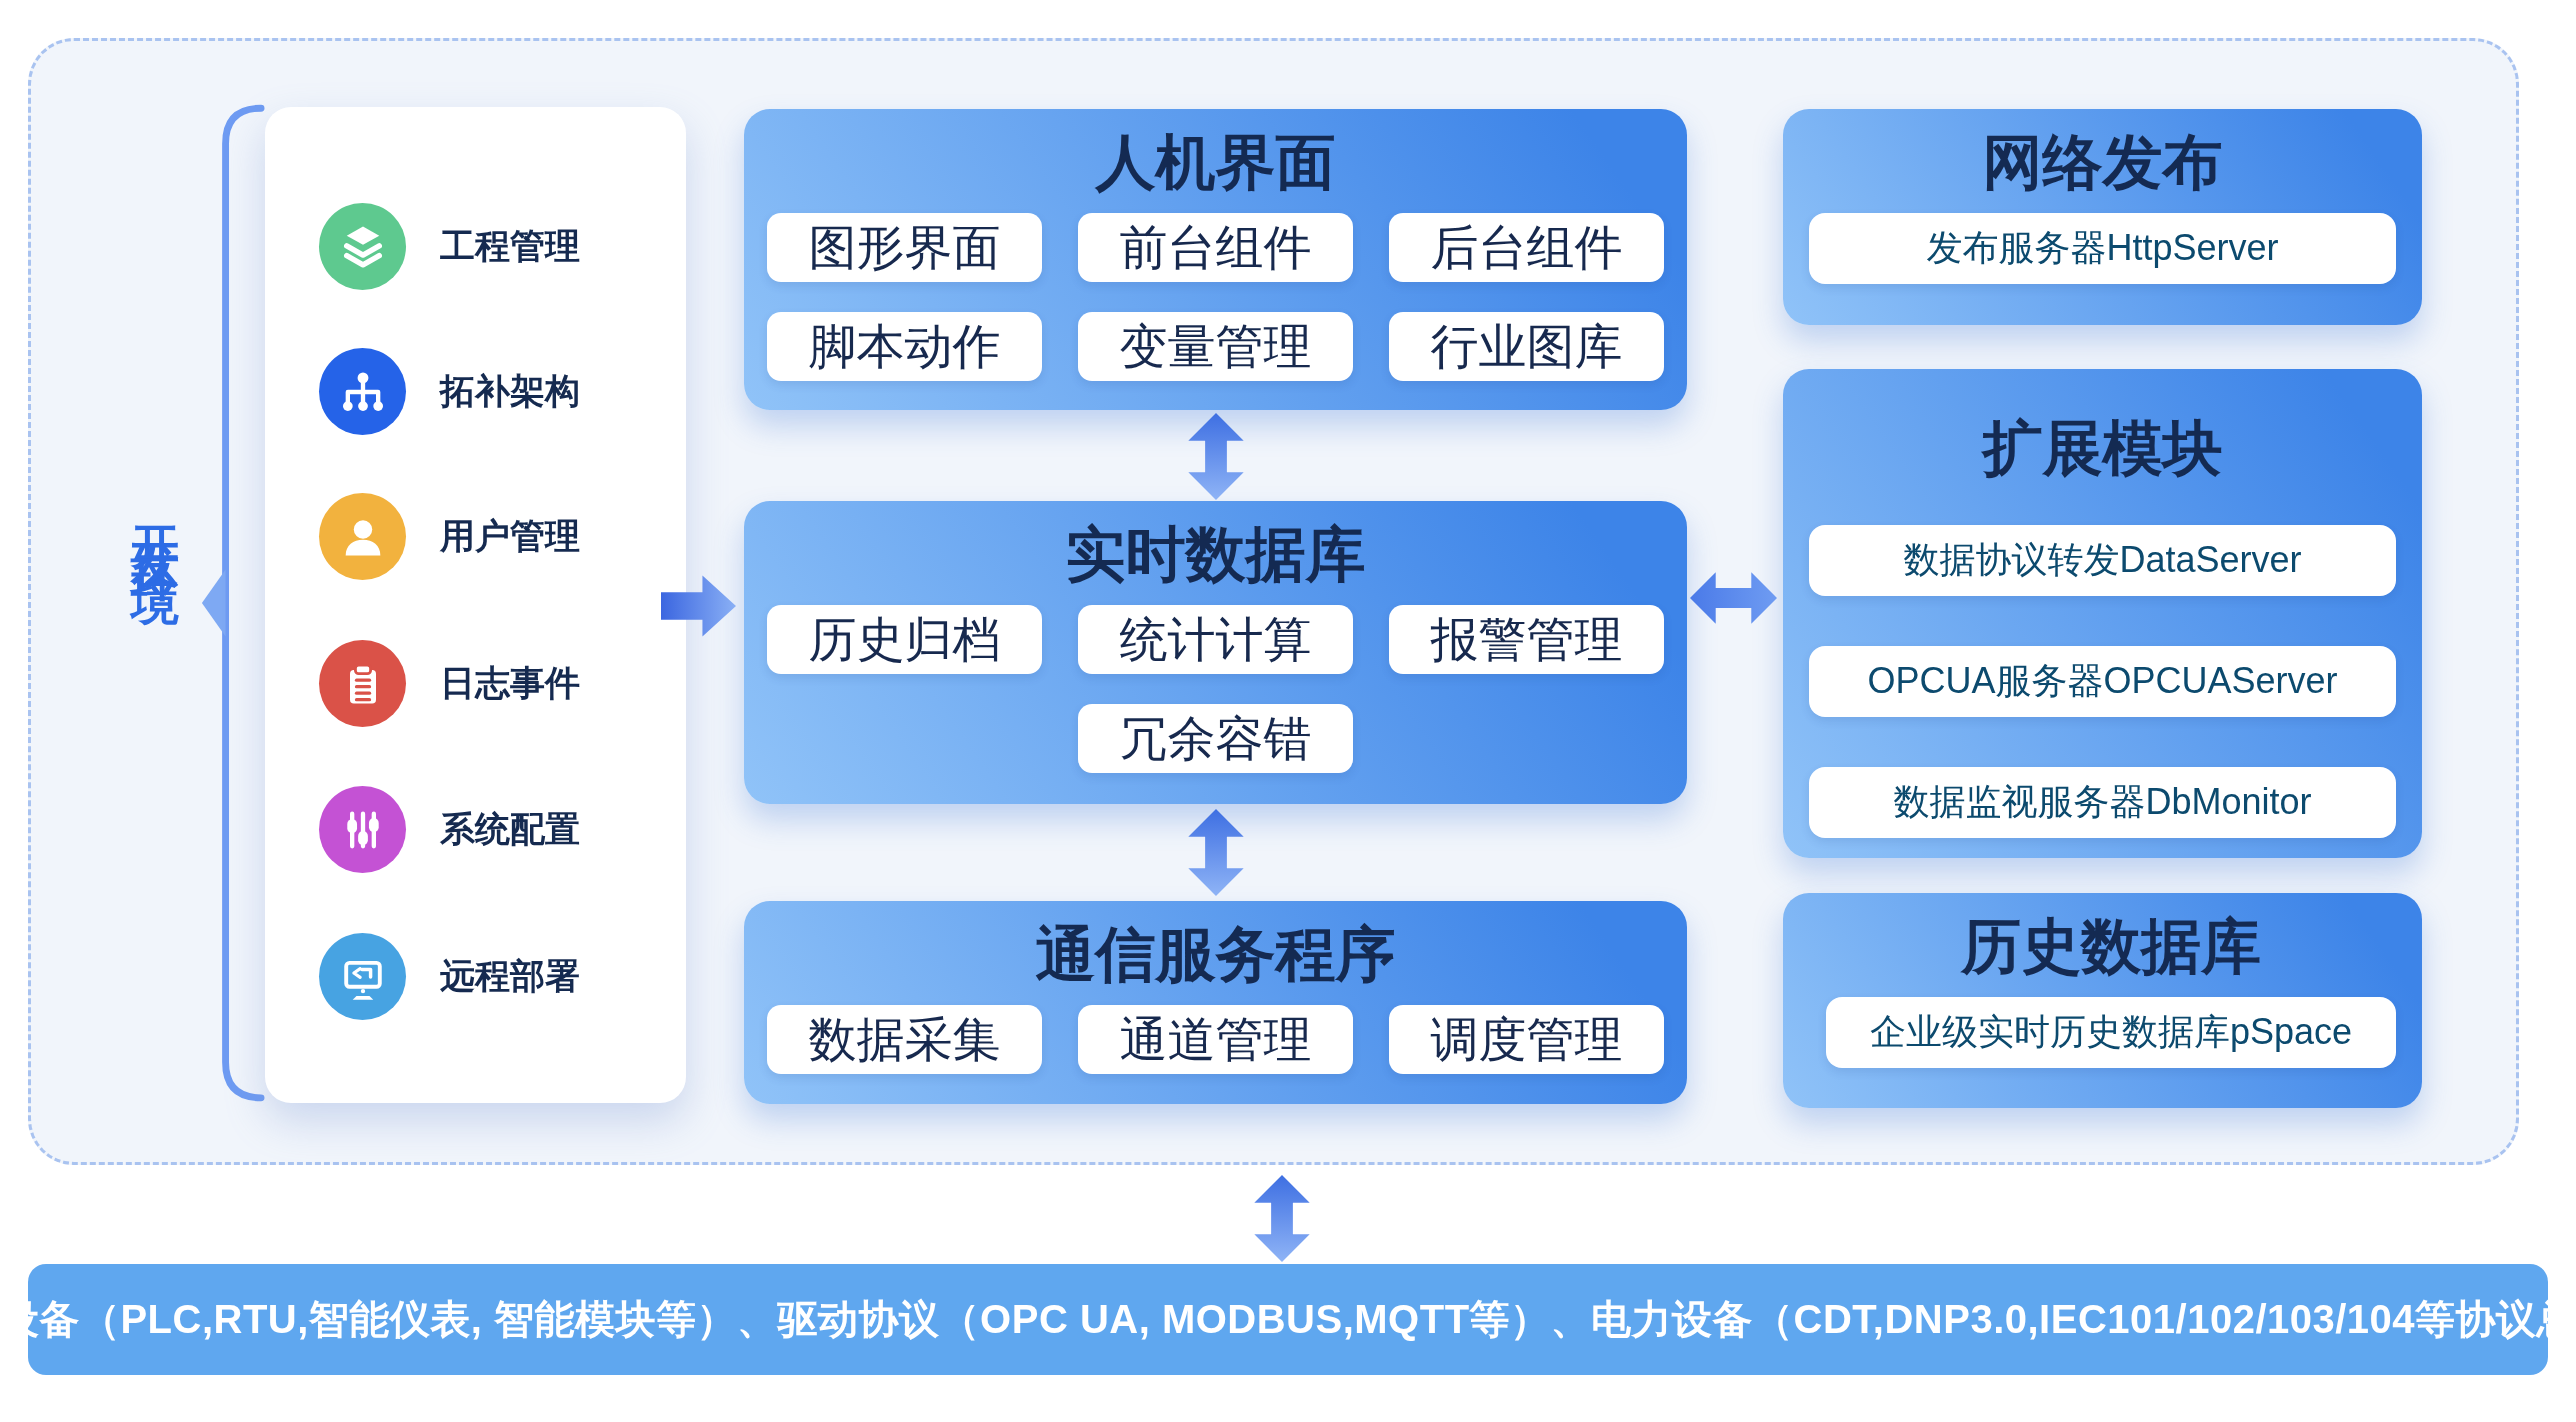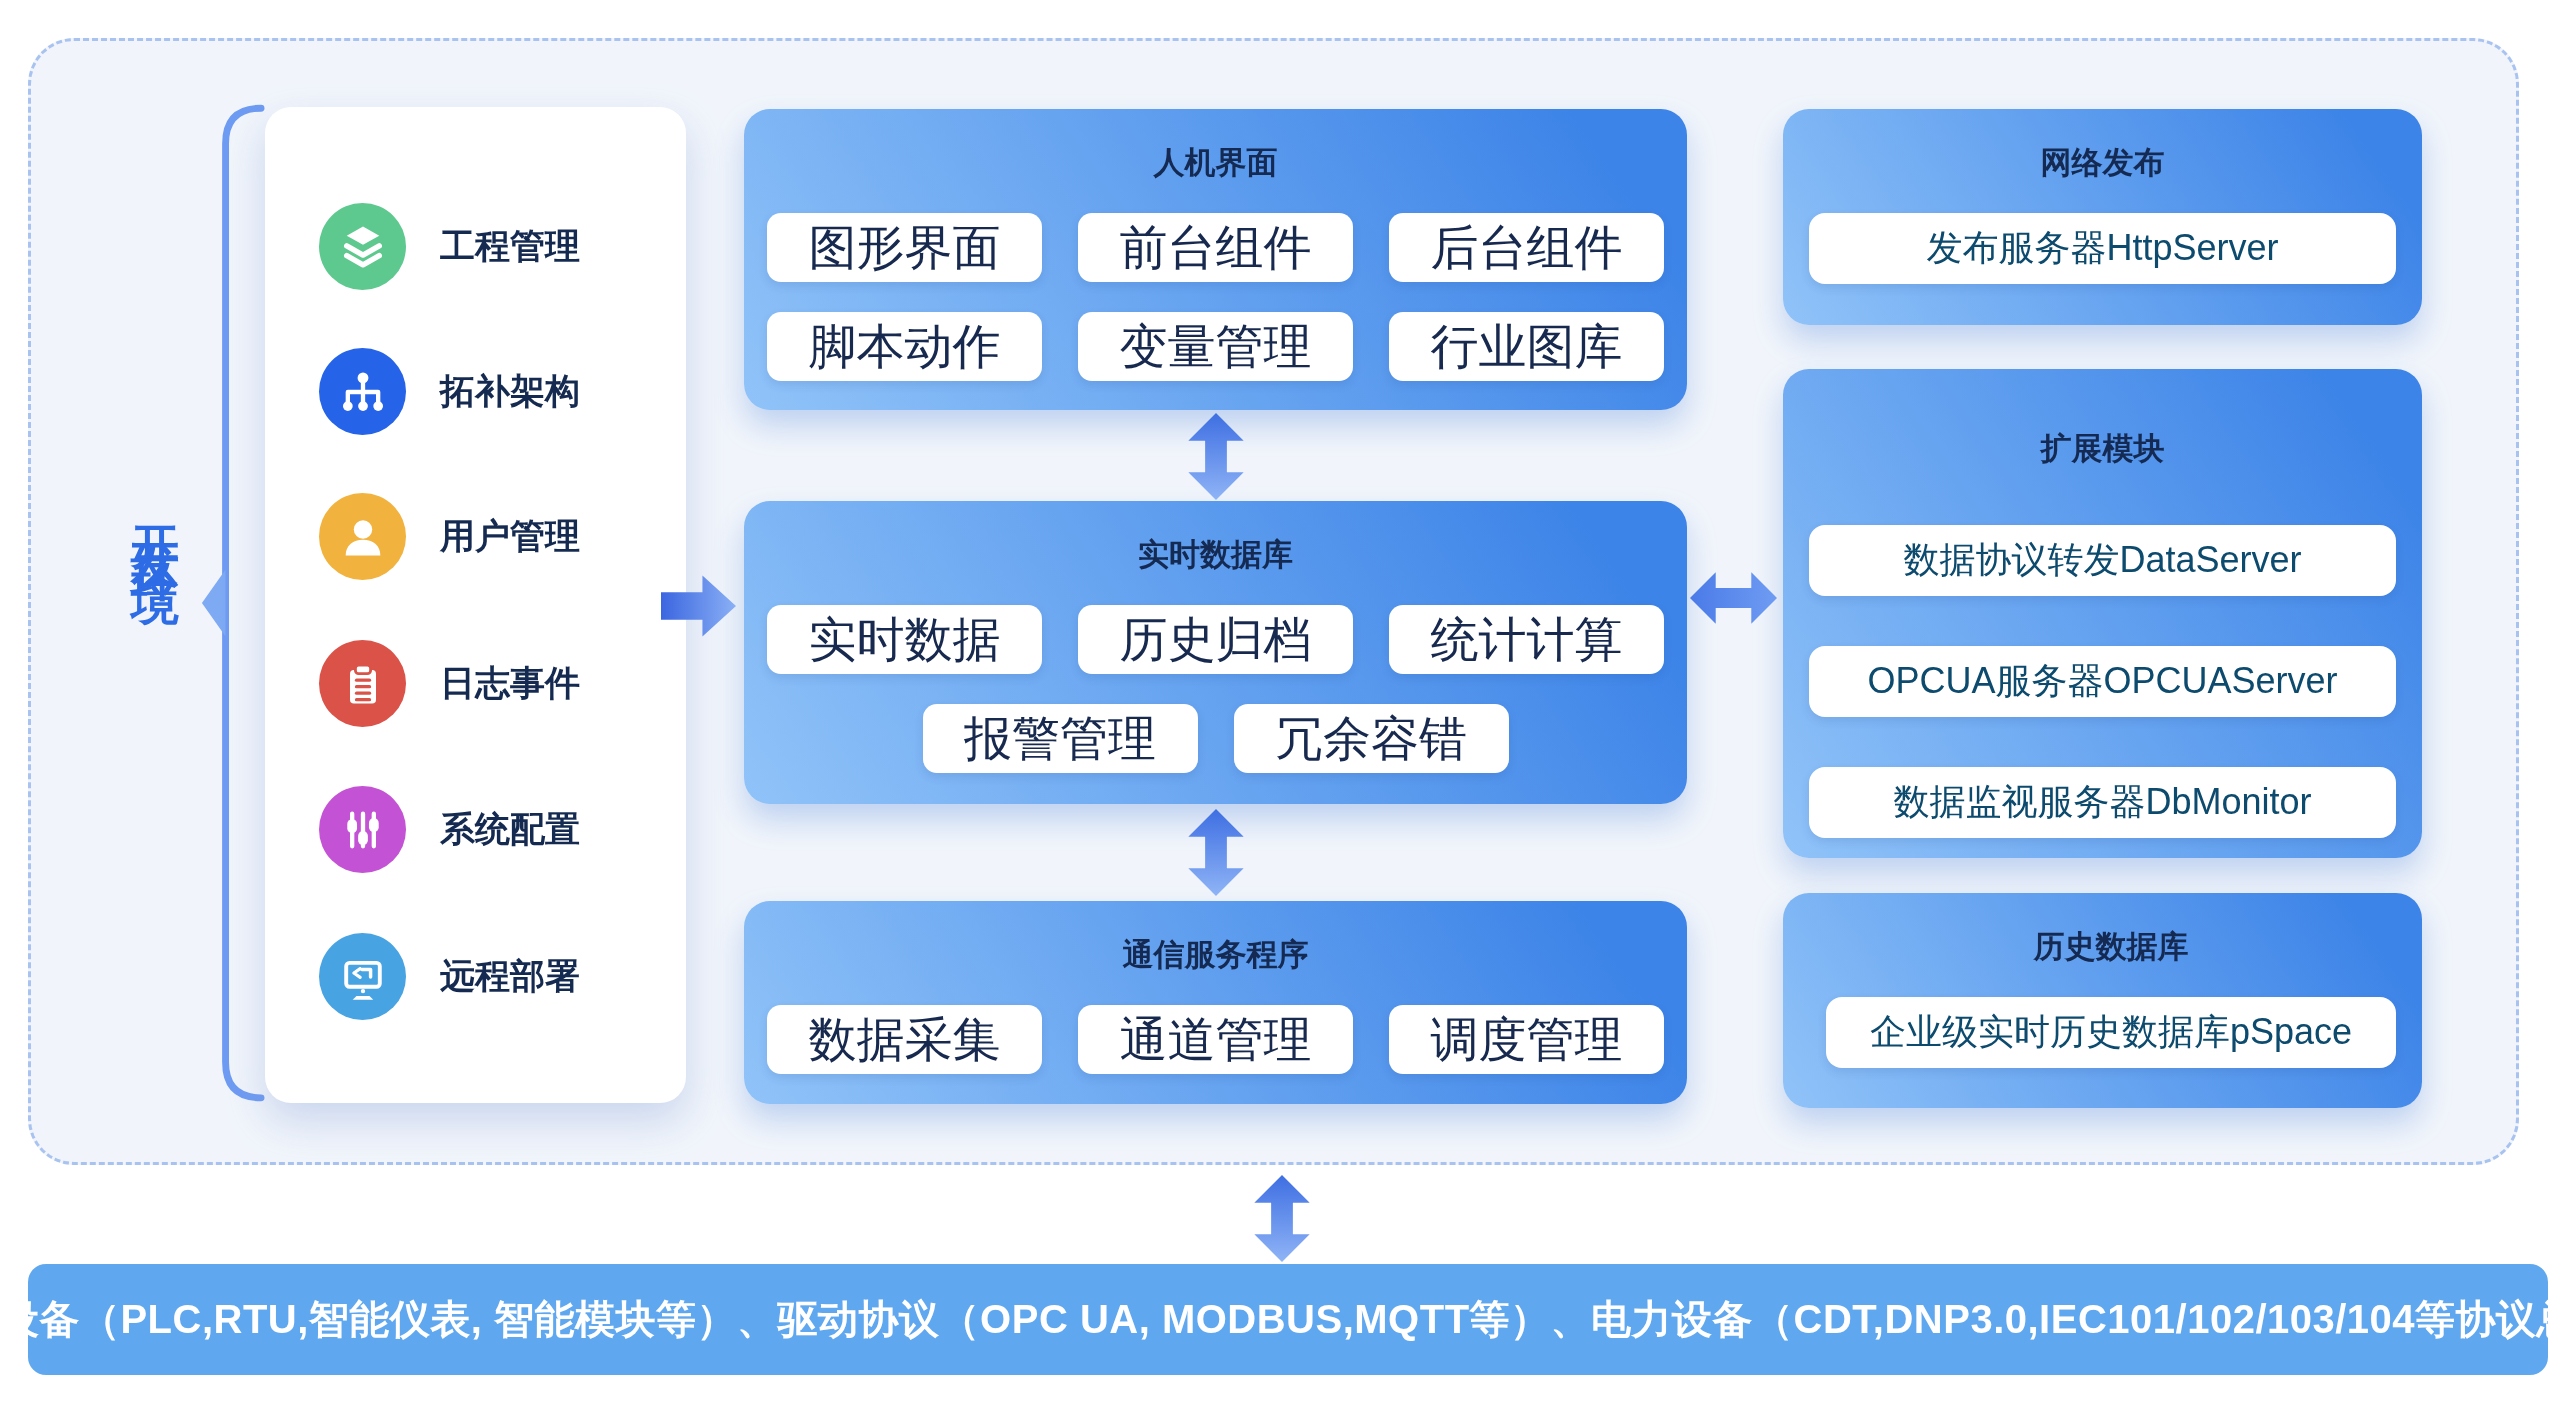--- a/index.html
+++ b/index.html
@@ -31,21 +31,21 @@
     display:flex;align-items:center;justify-content:center;
   }
   .side-label{margin-left:34px;font-size:35px;font-weight:700;color:#152a50;white-space:nowrap;}
   
   .bluebox{
     position:absolute;border-radius:26px;box-sizing:border-box;
     background:linear-gradient(55deg,#90c3f8 0%,#3d84e8 90%);
     box-shadow:0 16px 30px rgba(61,118,214,0.28);
   }
   .box-title{
-    text-align:center;font-size:31px;font-weight:700;color:#142a52;
+    text-align:center;font-size:60px;font-weight:700;color:#142a52;
     padding-top:22px;height:64px;line-height:64px;
   }
   .chip-grid{
     display:flex;flex-wrap:wrap;justify-content:center;
     column-gap:36px;row-gap:30px;margin-top:18px;
   }
   .chip{
     width:275px;height:69px;background:#ffffff;border-radius:14px;
     display:flex;align-items:center;justify-content:center;
     font-size:48px;font-weight:500;color:#17294e;
@@ -167,21 +167,20 @@
       <div class="chip">后台组件</div>
       <div class="chip">脚本动作</div>
       <div class="chip">变量管理</div>
       <div class="chip">行业图库</div>
     </div>
   </div>
 
   <div class="bluebox" style="left:744px;top:501px;width:943px;height:303px;">
     <div class="box-title">实时数据库</div>
     <div class="chip-grid">
-      <div class="chip">实时数据</div>
       <div class="chip">历史归档</div>
       <div class="chip">统计计算</div>
       <div class="chip">报警管理</div>
       <div class="chip">冗余容错</div>
     </div>
   </div>
 
   <div class="bluebox" style="left:744px;top:901px;width:943px;height:203px;">
     <div class="box-title">通信服务程序</div>
     <div class="chip-grid">

